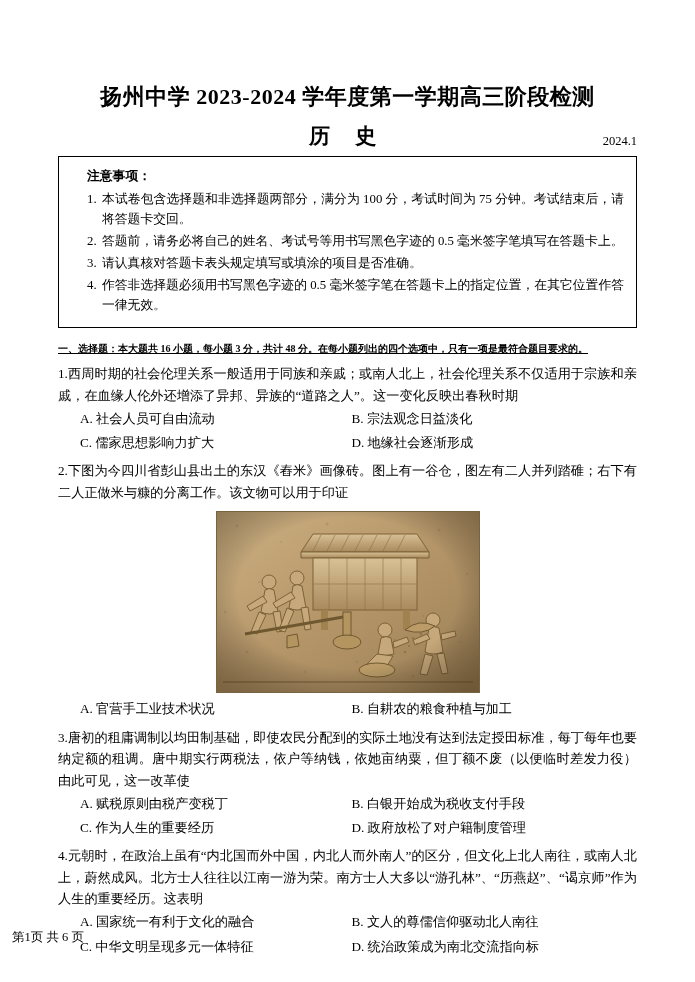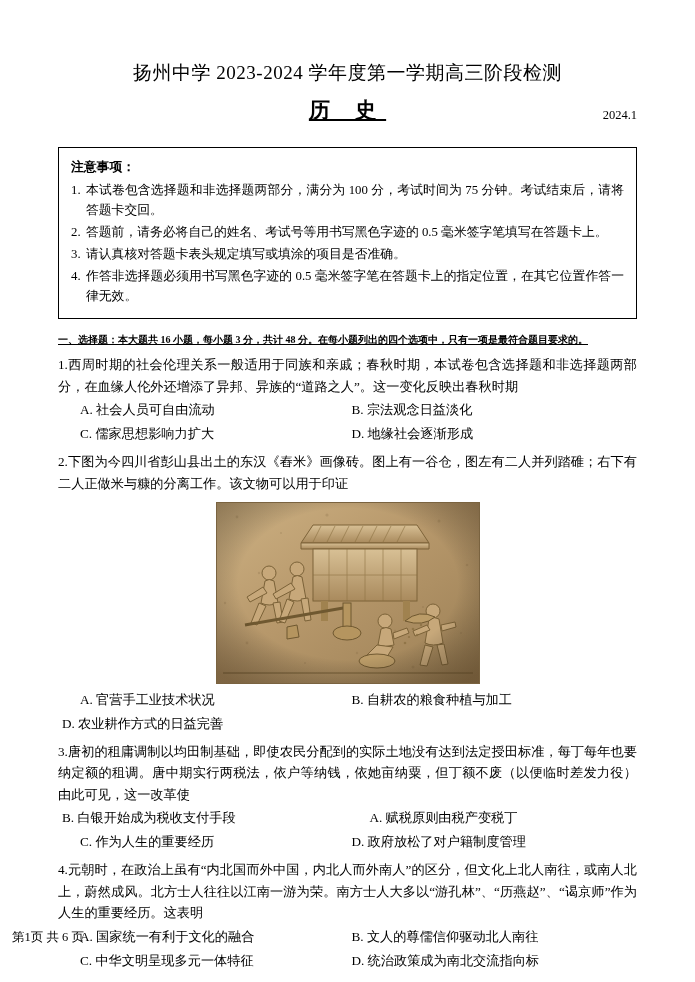--- a/index.html
+++ b/index.html
@@ -17,48 +17,47 @@
   }
   .page {
     width: 695px;
     height: 982px;
     position: relative;
     box-sizing: border-box;
     padding: 60px 58px 0 58px;
   }
   .doc-title {
     text-align: center;
-    font-size: 19px;
-    font-weight: normal;
+    font-size: 22px;
+    font-weight: bold;
     letter-spacing: 0.5px;
-    margin-top: 0;
+    margin-top: 22px;
   }
   .subject-row {
     position: relative;
     text-align: center;
     margin-top: 10px;
   }
   .subject {
     font-size: 21px;
     font-weight: bold;
     letter-spacing: 10px;
-    text-decoration: underline;
   }
   .exam-date {
     position: absolute;
     right: 0;
     bottom: 1px;
     font-size: 12.5px;
     font-weight: normal;
     letter-spacing: 0;
   }
   .notice-box {
-    margin-top: 23px;
+    margin-top: 6px;
     border: 1.2px solid #000;
-    padding: 9px 12px 11px 12px;
+    padding: 9px 12px 11px 28px;
     font-size: 12.8px;
     line-height: 1.62;
   }
   .notice-title {
     font-weight: bold;
     margin-bottom: 2px;
   }
   .notice-item {
     display: flex;
     margin-top: 1px;
@@ -130,21 +129,21 @@
       <span class="notice-num">4.</span>
       <span class="notice-text">作答非选择题必须用书写黑色字迹的 0.5 毫米签字笔在答题卡上的指定位置，在其它位置作答一律无效。</span>
     </div>
   </div>
 
   <div class="section-head">
     <b>一、选择题：</b><b>本大题共 16 小题，每小题 3 分，共计 48 分。在每小题列出的四个选项中，只有一项是最符合题目要求的。</b>
   </div>
 
   <div class="q">
-    <span>1.</span><span>西周时期的社会伦理关系一般适用于同族和亲戚；春秋时期，本试卷包含选择题和非选择题两部分，在血缘人伦外还增添了异邦、异族的“道路之人”。这一变化反映出春秋时期</span>
+    <span>1.</span><span>西周时期的社会伦理关系一般适用于同族和亲戚；或南人北上，社会伦理关系不仅适用于宗族和亲戚，在血缘人伦外还增添了异邦、异族的“道路之人”。这一变化反映出春秋时期</span>
   </div>
   <div class="opts">
     <div class="opt left">A. 社会人员可自由流动</div>
     <div class="opt right">B. 宗法观念日益淡化</div>
   </div>
   <div class="opts">
     <div class="opt left">C. 儒家思想影响力扩大</div>
     <div class="opt right">D. 地缘社会逐渐形成</div>
   </div>
 
@@ -280,29 +279,28 @@
       <line x1="6" y1="170" x2="256" y2="170" stroke="#6f5830" stroke-width="1.6" opacity="0.6"></line>
       <rect x="0" y="0" width="262" height="180" fill="url(#vign)"></rect>
     </svg>
   </div>
 
   <div class="opts">
     <div class="opt left">A. 官营手工业技术状况</div>
     <div class="opt right">B. 自耕农的粮食种植与加工</div>
   </div>
   <div class="opts">
-    <div class="opt right">D. 农业耕作方式的日益完善</div>
   </div>
 
   <div class="q">
     <span>3.</span><span>唐初的租庸调制以均田制基础，即使农民分配到的实际土地没有达到法定授田标准，每丁每年也要纳定额的租调。唐中期实行两税法，依户等纳钱，依她亩纳粟，但丁额不废（以便临时差发力役）由此可见，这一改革使</span>
   </div>
   <div class="opts">
+    <div class="opt left">A. 赋税原则由税产变税丁</div>
     <div class="opt right">B. 白银开始成为税收支付手段</div>
-    <div class="opt left">A. 赋税原则由税产变税丁</div>
   </div>
   <div class="opts">
     <div class="opt left">C. 作为人生的重要经历</div>
     <div class="opt right">D. 政府放松了对户籍制度管理</div>
   </div>
 
   <div class="q">
     <span>4.</span><span>元朝时，在政治上虽有“内北国而外中国，内北人而外南人”的区分，但文化上北人南往，或南人北上，蔚然成风。北方士人往往以江南一游为荣。南方士人大多以“游孔林”、“历燕赵”、“谒京师”作为人生的重要经历。这表明</span>
   </div>
   <div class="opts">

